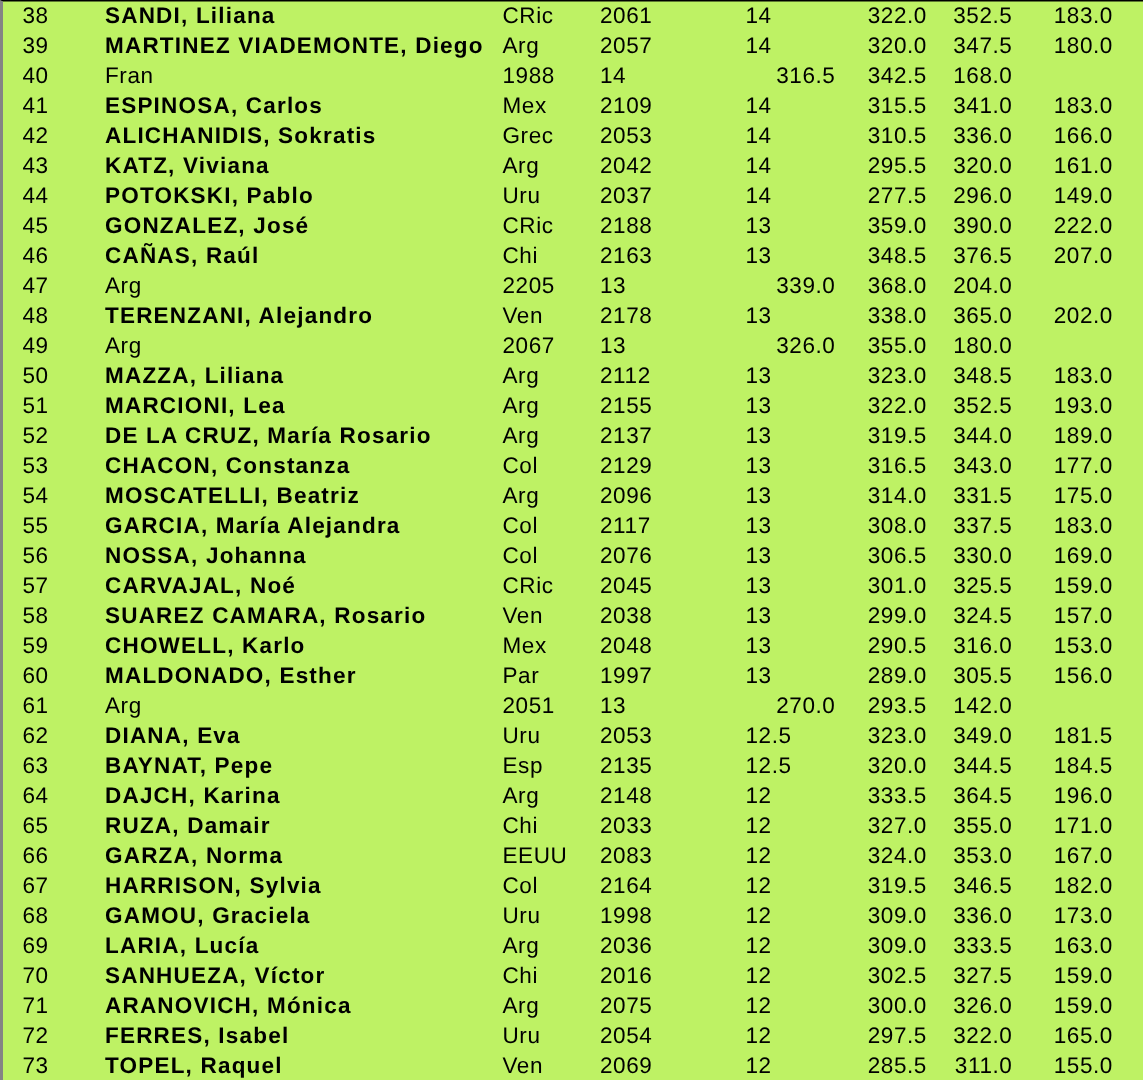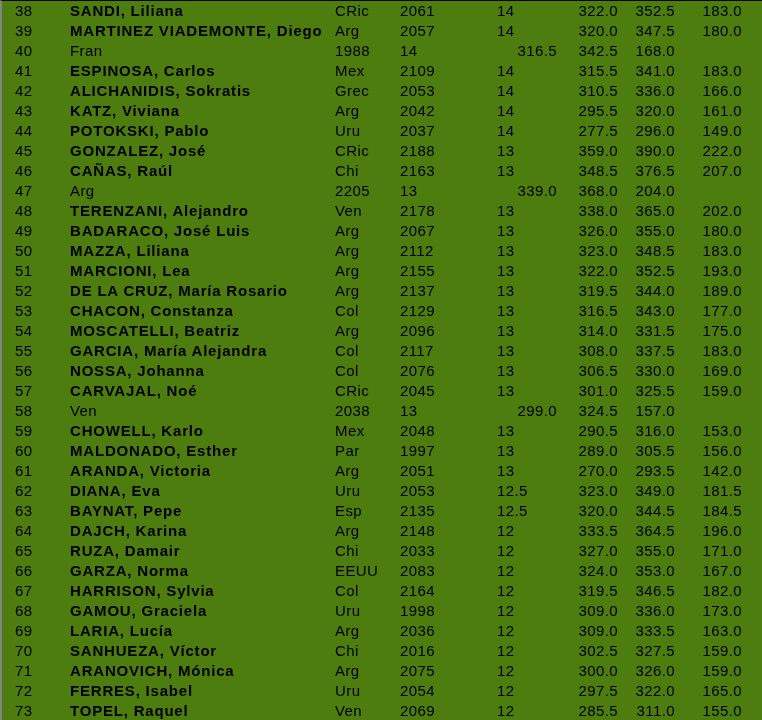--- a/index.html
+++ b/index.html
@@ -1,21 +1,21 @@
 <!DOCTYPE html>
 <html><head>
 <meta charset="utf-8">
 <style>
   html,body{margin:0;padding:0;background:#ffffff;}
   .page{
     position:relative;
     width:762px;height:720px;
     box-sizing:border-box;
     overflow:hidden;
-    background:#4d7c0f;
+    background:#bef264;
     border-top:1px solid #000000;
     border-left:2px solid #848484;
     font-family:"Liberation Sans", sans-serif;
     font-size:15px;
     color:#000000;
   }
   .row{
     display:grid;
     grid-template-columns:68px 265px 65px 97px 60px 61px 57px 67px;
     height:20px;
@@ -147,21 +147,20 @@
     <span class="cell country">Ven</span>
     <span class="cell rating">2178</span>
     <span class="cell points">13</span>
     <span class="cell tb">338.0</span>
     <span class="cell tb">365.0</span>
     <span class="cell tb">202.0</span>
   </div>
 
   <div class="row">
     <span class="cell rank">49</span>
-    <span class="cell name">BADARACO, José Luis</span>
     <span class="cell country">Arg</span>
     <span class="cell rating">2067</span>
     <span class="cell points">13</span>
     <span class="cell tb">326.0</span>
     <span class="cell tb">355.0</span>
     <span class="cell tb">180.0</span>
   </div>
 
   <div class="row">
     <span class="cell rank">50</span>
@@ -246,20 +245,21 @@
     <span class="cell country">CRic</span>
     <span class="cell rating">2045</span>
     <span class="cell points">13</span>
     <span class="cell tb">301.0</span>
     <span class="cell tb">325.5</span>
     <span class="cell tb">159.0</span>
   </div>
 
   <div class="row">
     <span class="cell rank">58</span>
+    <span class="cell name">SUAREZ CAMARA, Rosario</span>
     <span class="cell country">Ven</span>
     <span class="cell rating">2038</span>
     <span class="cell points">13</span>
     <span class="cell tb">299.0</span>
     <span class="cell tb">324.5</span>
     <span class="cell tb">157.0</span>
   </div>
 
   <div class="row">
     <span class="cell rank">59</span>
@@ -278,21 +278,20 @@
     <span class="cell country">Par</span>
     <span class="cell rating">1997</span>
     <span class="cell points">13</span>
     <span class="cell tb">289.0</span>
     <span class="cell tb">305.5</span>
     <span class="cell tb">156.0</span>
   </div>
 
   <div class="row">
     <span class="cell rank">61</span>
-    <span class="cell name">ARANDA, Victoria</span>
     <span class="cell country">Arg</span>
     <span class="cell rating">2051</span>
     <span class="cell points">13</span>
     <span class="cell tb">270.0</span>
     <span class="cell tb">293.5</span>
     <span class="cell tb">142.0</span>
   </div>
 
   <div class="row">
     <span class="cell rank">62</span>

